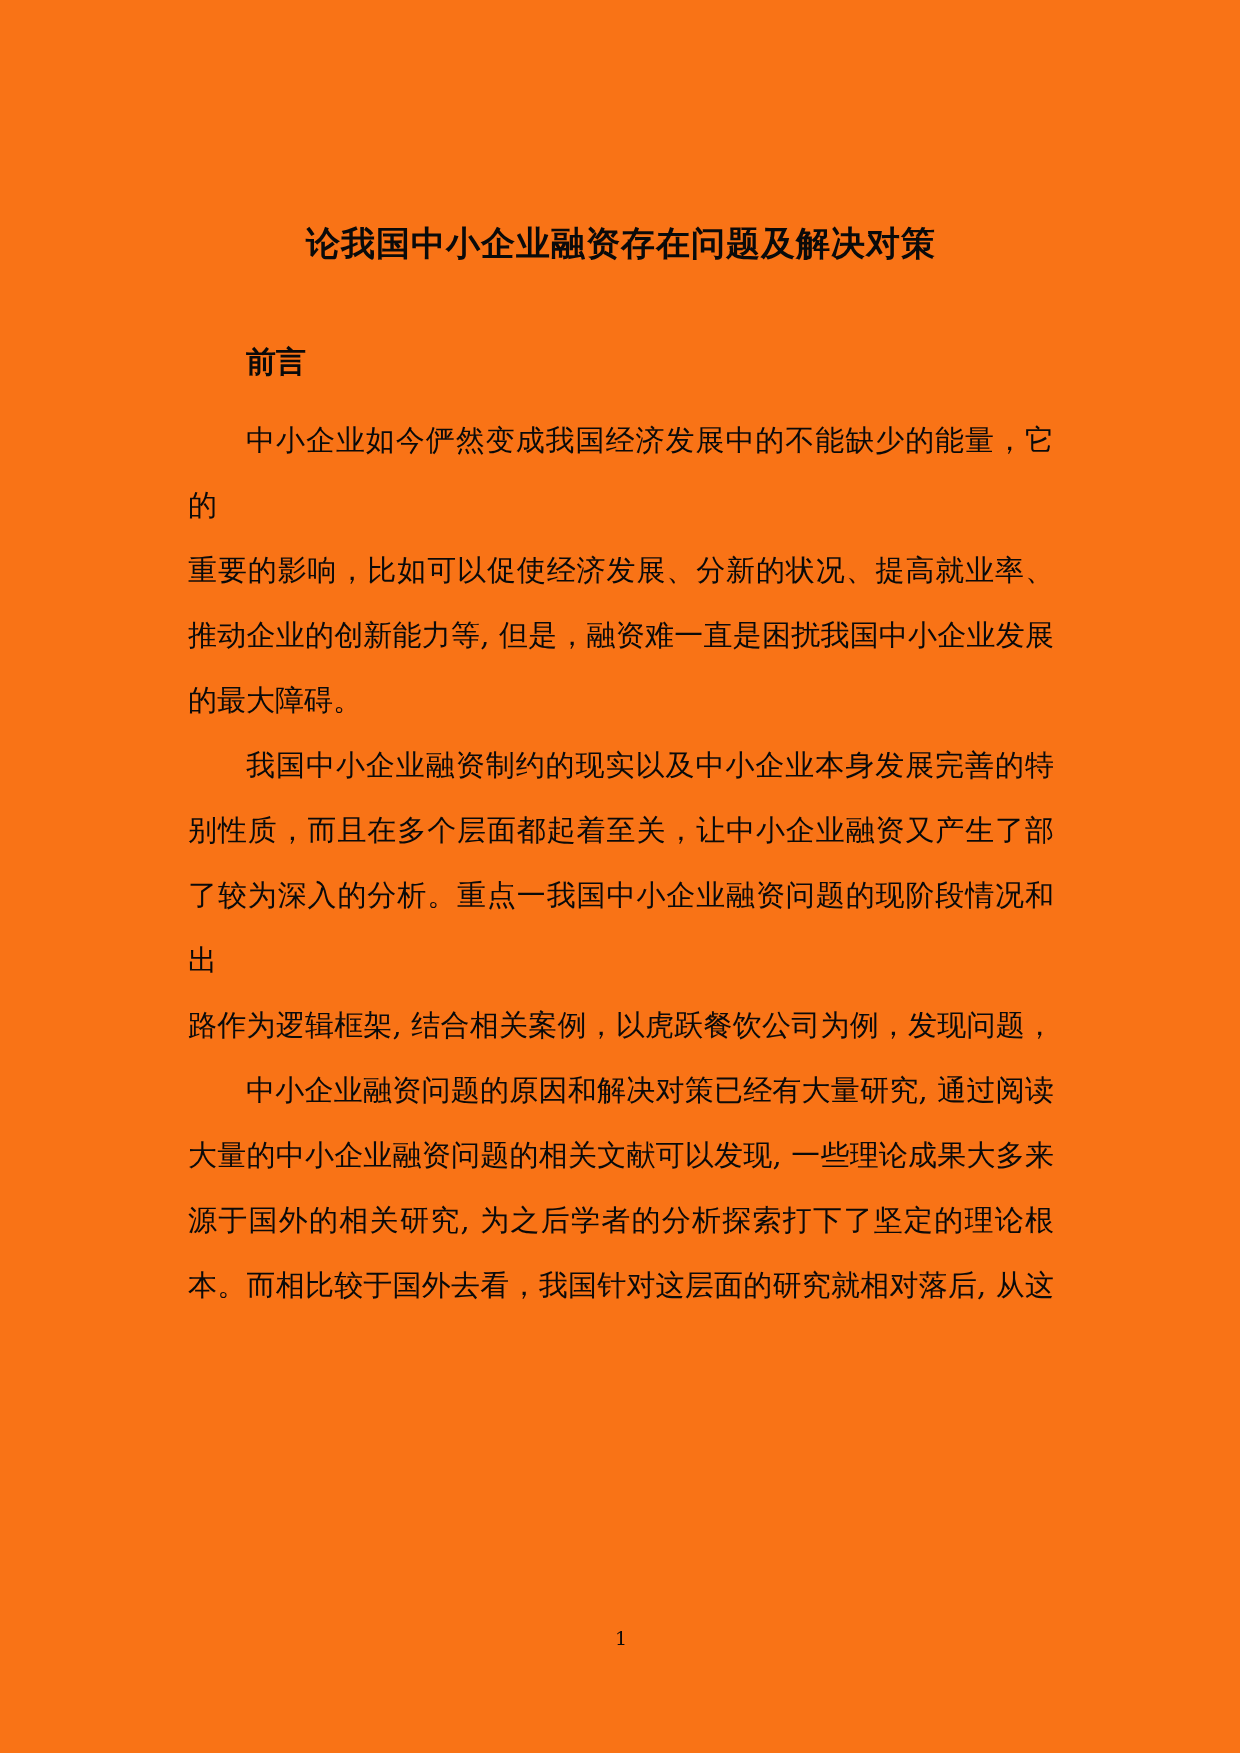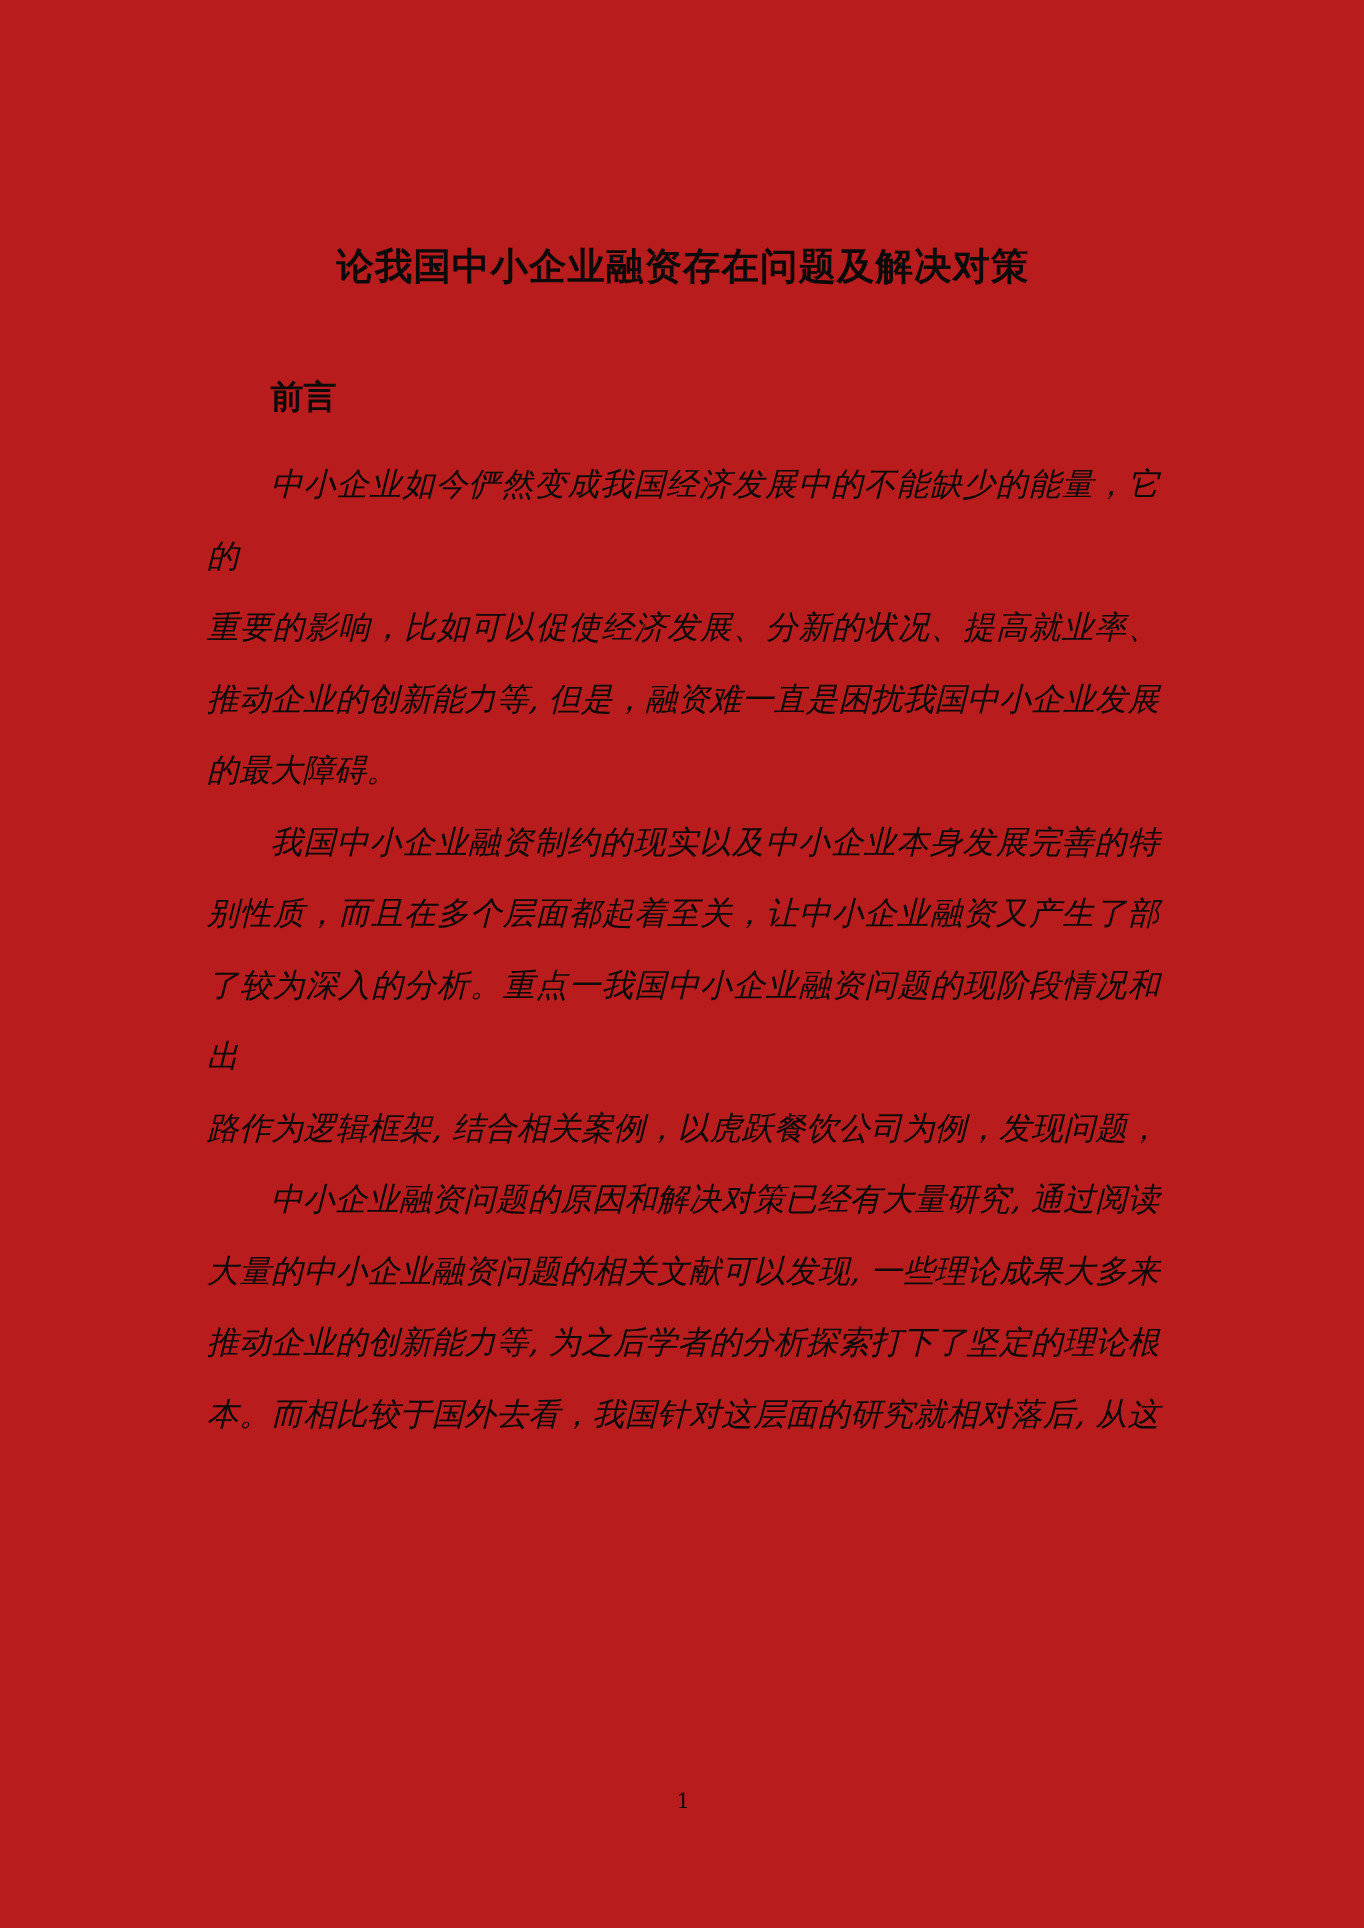--- a/index.html
+++ b/index.html
@@ -4,21 +4,21 @@
 <style>
   html, body {
     margin: 0;
     padding: 0;
     background: #ffffff;
   }
   .page {
     position: relative;
     width: 1240px;
     height: 1753px;
-    background: #b91c1c;
+    background: #f97316;
     color: #0a0a0a;
     font-family: "DejaVu Serif", "Liberation Serif", serif;
     overflow: hidden;
   }
   .doc-title {
     position: absolute;
     top: 221px;
     left: 188px;
     width: 866px;
     margin: 0;
@@ -43,21 +43,20 @@
   .body-text {
     position: absolute;
     top: 408px;
     left: 188px;
     width: 866px;
     font-size: 29px;
   }
   .para {
     margin: 0;
     padding: 0;
-    font-style: italic;
   }
   .line {
     line-height: 65px;
     text-align: justify;
     text-justify: inter-character;
   }
   .jl {
     text-align-last: justify;
   }
   .ind {
@@ -94,21 +93,21 @@
     <div class="para">
       <div class="line jl ind">我国中小企业融资制约的现实以及中小企业本身发展完善的特</div>
       <div class="line jl">别性质，而且在多个层面都起着至关，让中小企业融资又产生了部</div>
       <div class="line jl">了较为深入的分析。重点一我国中小企业融资问题的现阶段情况和出</div>
       <div class="line jl">路作为逻辑框架, 结合相关案例，以虎跃餐饮公司为例，发现问题，</div>
     </div>
 
     <div class="para">
       <div class="line jl ind">中小企业融资问题的原因和解决对策已经有大量研究, 通过阅读</div>
       <div class="line jl">大量的中小企业融资问题的相关文献可以发现, 一些理论成果大多来</div>
-      <div class="line jl">推动企业的创新能力等, 为之后学者的分析探索打下了坚定的理论根</div>
+      <div class="line jl">源于国外的相关研究, 为之后学者的分析探索打下了坚定的理论根</div>
       <div class="line jl">本。而相比较于国外去看，我国针对这层面的研究就相对落后, 从这</div>
 
     </div>
 
   </div>
 
   <div class="page-number">1</div>
 
 </div>
 

